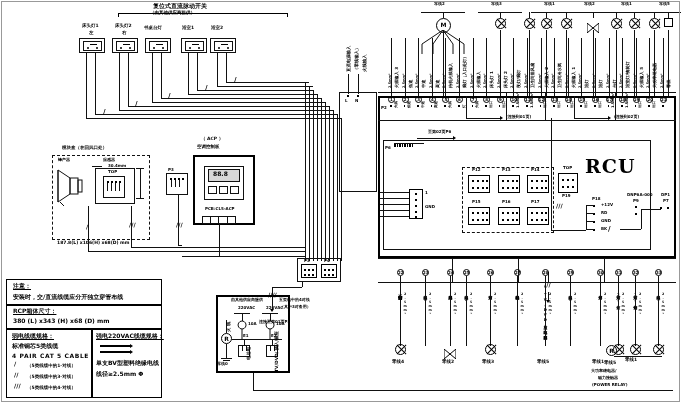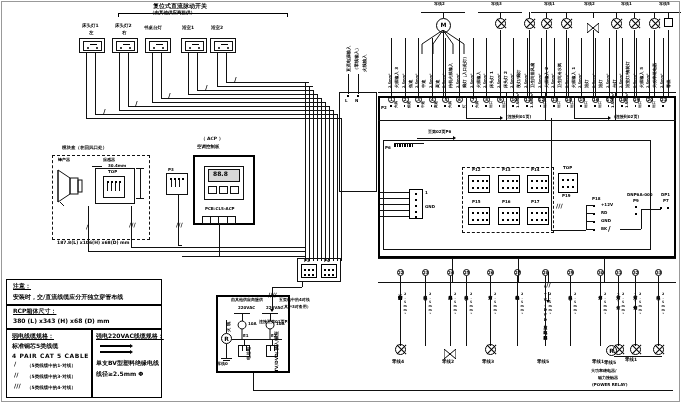--- a/index.html
+++ b/index.html
@@ -312,20 +312,21 @@
   <div class="ln vln" style="left:302px;top:282px;height:5px;"></div>
   <div class="ln vln" style="left:272px;top:287px;height:22px;"></div>
   <div class="zig" style="left:268px;top:292px;">////</div>
   <div class="arrowD" style="left:270px;top:309px;"></div>
   <div class="t t4" style="left:279px;top:298px;">五类线中的4对线</div>
   <div class="t t4" style="left:280px;top:305px;">（其中3对备用）</div>
   <div class="t t4" style="left:259px;top:320px;">连接至第01页P3</div>
 
   <div class="box2" style="left:378px;top:96px;width:298px;height:162px;"></div>
   <div class="box" style="left:383px;top:140px;width:268px;height:110px;"></div>
+  <div class="rcu-title" style="left:585px;top:155px;">RCU</div>
 
   <div class="t t4" style="left:428px;top:130px;">至第02页P6</div>
   <div class="ln hln" style="left:417px;top:138px;width:36px;"></div>
   <div class="arrowR" style="left:453px;top:136px;"></div>
   <div class="t t4" style="left:385px;top:146px;">P6</div>
   <div class="pins" style="left:394px;top:143px;">
     <div class="pin"></div>
       <div class="pin"></div>
       <div class="pin"></div>
       <div class="pin"></div>

